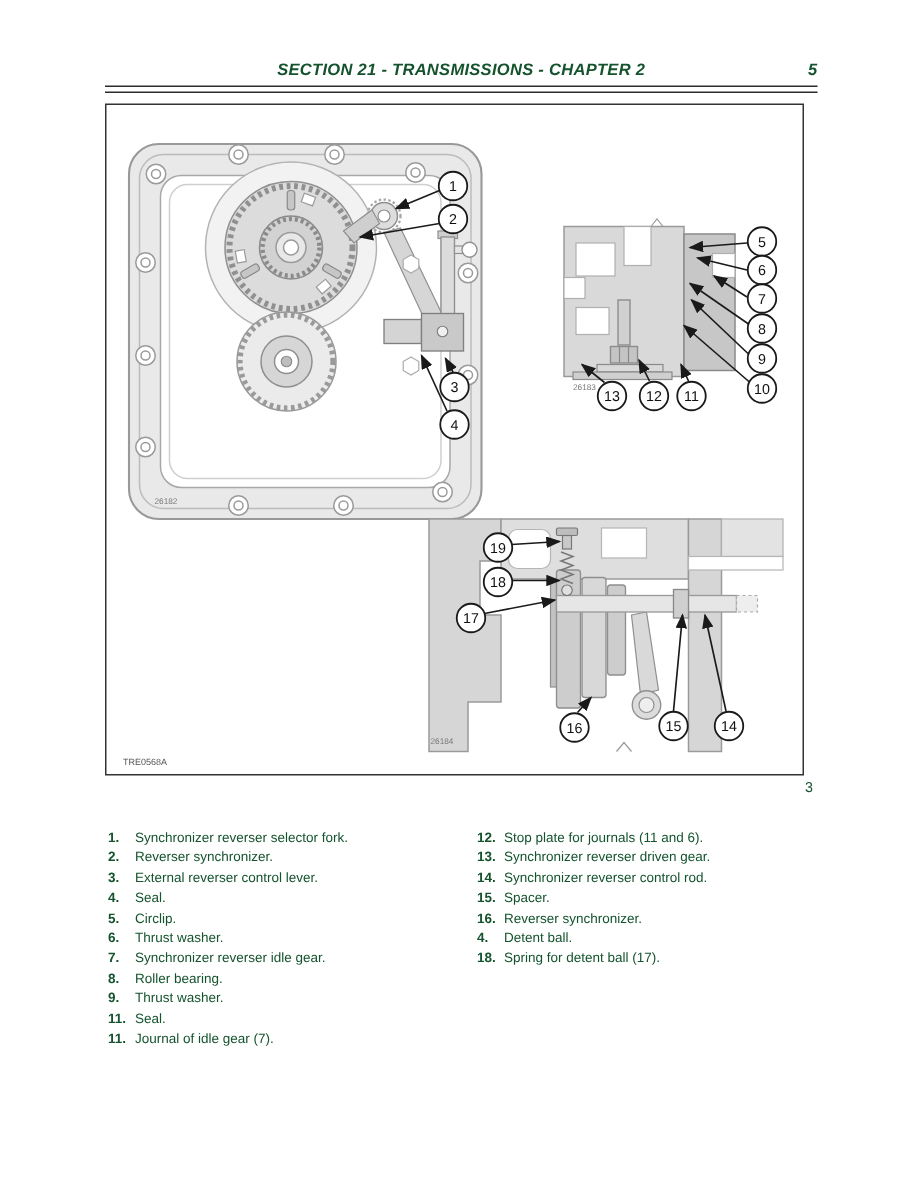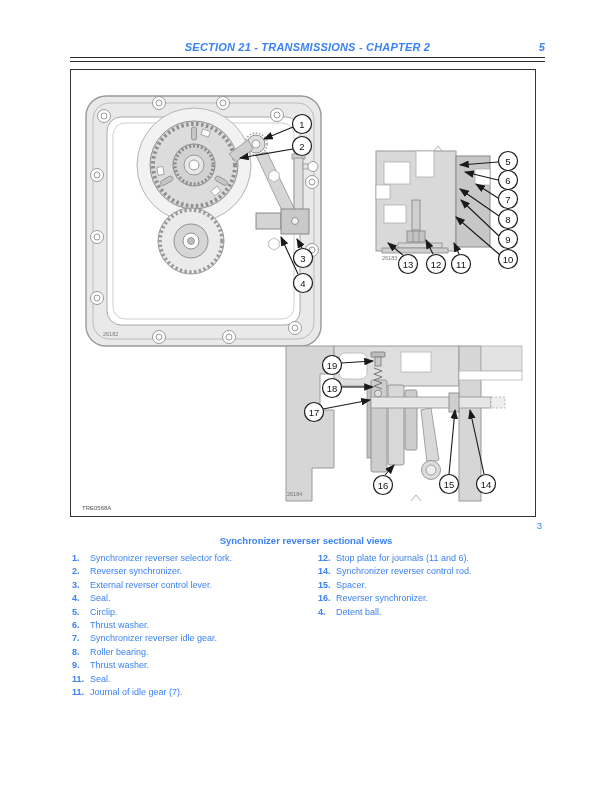--- a/index.html
+++ b/index.html
@@ -1,18 +1,18 @@
 <!DOCTYPE html>
 <html><head>
 <meta charset="utf-8">
 <style>
   html,body{margin:0;padding:0;background:#fff;}
   .page{
     position:relative;width:612px;height:792px;background:#ffffff;
-    font-family:"Liberation Sans",sans-serif;color:#3b82f6;overflow:hidden;
+    font-family:"Liberation Sans",sans-serif;color:#14532d;overflow:hidden;
   }
   .header{position:absolute;left:70px;top:41px;width:475px;text-align:center;
     font-size:11px;font-weight:bold;font-style:italic;letter-spacing:.2px;}
   .header-page-number{position:absolute;right:0;top:0;}
   .header-rule{position:absolute;left:70px;top:57px;width:475px;height:3px;
     border-top:1.2px solid #2b2b2b;border-bottom:1.2px solid #2b2b2b;}
   .figure-box{position:absolute;left:70px;top:69px;width:464px;height:446px;
     border:1.5px solid #333;background:#fff;}
   .figure-box svg{display:block;}
   .fig-num{position:absolute;left:70px;top:520px;width:472px;text-align:right;font-size:9.5px;}
@@ -288,21 +288,20 @@
         <line x1="270" y1="293" x2="302" y2="291" marker-end="url(#ah)"></line>
         <circle cx="261" cy="295" r="9.5"></circle>
           <text x="261" y="298.5">19</text>
       </g>
 
       <text x="11" y="440" class="figcode">TRE0568A</text>
     </svg>
   </div>
 
   <div class="fig-num">3</div>
-  <div class="caption">Synchronizer reverser sectional views</div>
 
   <div class="legend">
     <div class="col-left">
       <div class="li">
           <span class="num">1.</span>
           <span class="txt">Synchronizer reverser selector fork.</span>
         </div>
       <div class="li">
           <span class="num">2.</span>
           <span class="txt">Reverser synchronizer.</span>
@@ -343,31 +342,39 @@
           <span class="num">11.</span>
           <span class="txt">Journal of idle gear (7).</span>
         </div>
     </div>
     <div class="col-right">
       <div class="li">
           <span class="num">12.</span>
           <span class="txt">Stop plate for journals (11 and 6).</span>
         </div>
       <div class="li">
+          <span class="num">13.</span>
+          <span class="txt">Synchronizer reverser driven gear.</span>
+        </div>
+      <div class="li">
           <span class="num">14.</span>
           <span class="txt">Synchronizer reverser control rod.</span>
         </div>
       <div class="li">
           <span class="num">15.</span>
           <span class="txt">Spacer.</span>
         </div>
       <div class="li">
           <span class="num">16.</span>
           <span class="txt">Reverser synchronizer.</span>
         </div>
       <div class="li">
           <span class="num">4.</span>
           <span class="txt">Detent ball.</span>
         </div>
+      <div class="li">
+          <span class="num">18.</span>
+          <span class="txt">Spring for detent ball (17).</span>
+        </div>
     </div>
   </div>
 
 </div>
 
 </body></html>

